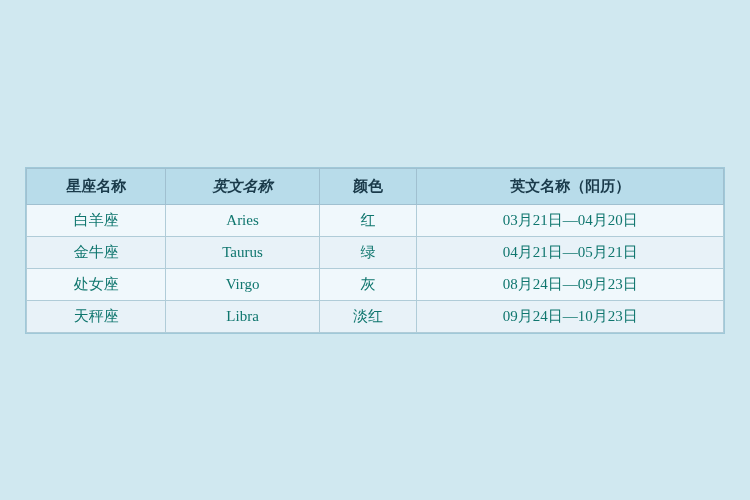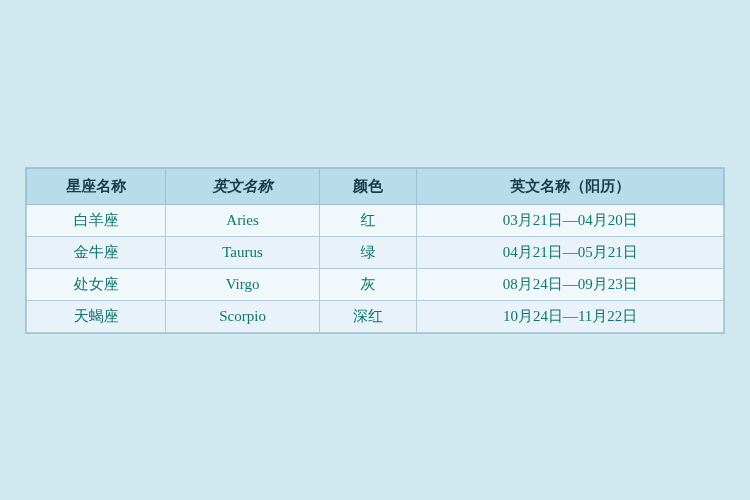--- a/index.html
+++ b/index.html
@@ -77,20 +77,20 @@
           <td>绿</td>
           <td>04月21日—05月21日</td>
         </tr>
         <tr>
           <td>处女座</td>
           <td>Virgo</td>
           <td>灰</td>
           <td>08月24日—09月23日</td>
         </tr>
         <tr>
-          <td>天蝎座</td>
-          <td>Scorpio</td>
-          <td>深红</td>
-          <td>10月24日—11月22日</td>
+          <td>天秤座</td>
+          <td>Libra</td>
+          <td>淡红</td>
+          <td>09月24日—10月23日</td>
         </tr>
       </tbody>
   </table>
 </div>
 
 </body></html>

